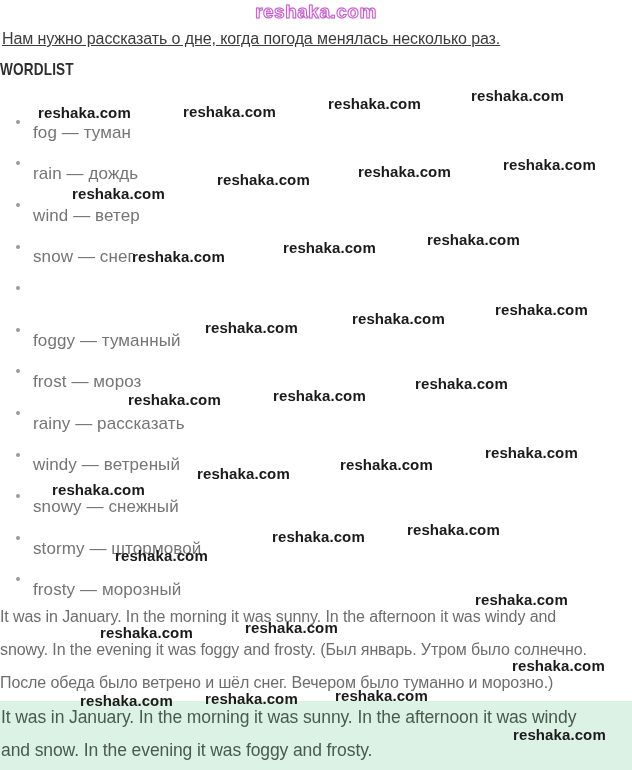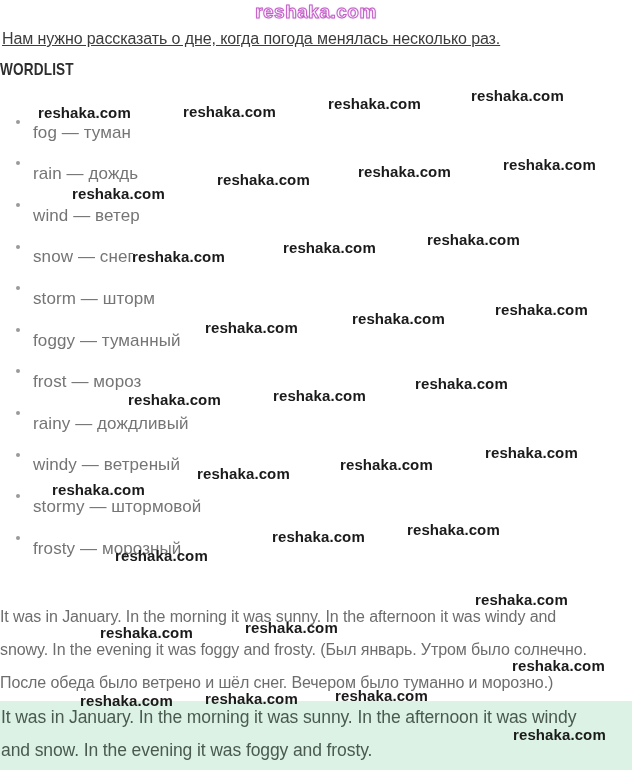--- a/index.html
+++ b/index.html
@@ -100,37 +100,40 @@
       <li>
         <span class="bullet"></span>
         <span>wind — ветер</span>
       </li>
       <li>
         <span class="bullet"></span>
         <span>snow — снег</span>
       </li>
       <li>
         <span class="bullet"></span>
-        <span>storm — шторм</span>
       </li>
       <li>
         <span class="bullet"></span>
         <span>foggy — туманный</span>
       </li>
       <li>
         <span class="bullet"></span>
         <span>frost — мороз</span>
       </li>
       <li>
         <span class="bullet"></span>
-        <span>rainy — дождливый</span>
+        <span>rainy — рассказать</span>
       </li>
       <li>
         <span class="bullet"></span>
         <span>windy — ветреный</span>
+      </li>
+      <li>
+        <span class="bullet"></span>
+        <span>snowy — снежный</span>
       </li>
       <li>
         <span class="bullet"></span>
         <span>stormy — штормовой</span>
       </li>
       <li>
         <span class="bullet"></span>
         <span>frosty — морозный</span>
       </li>
     </ul>

